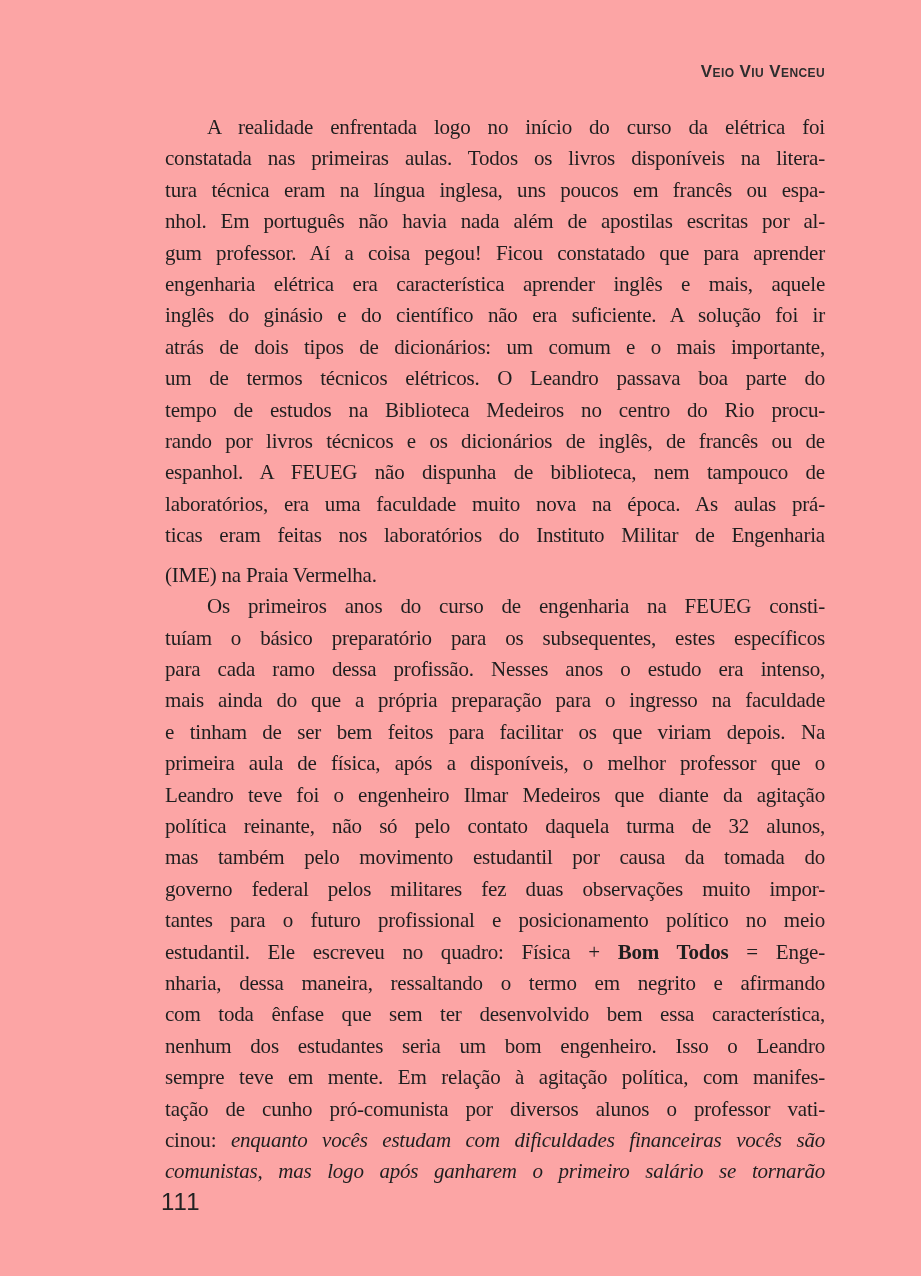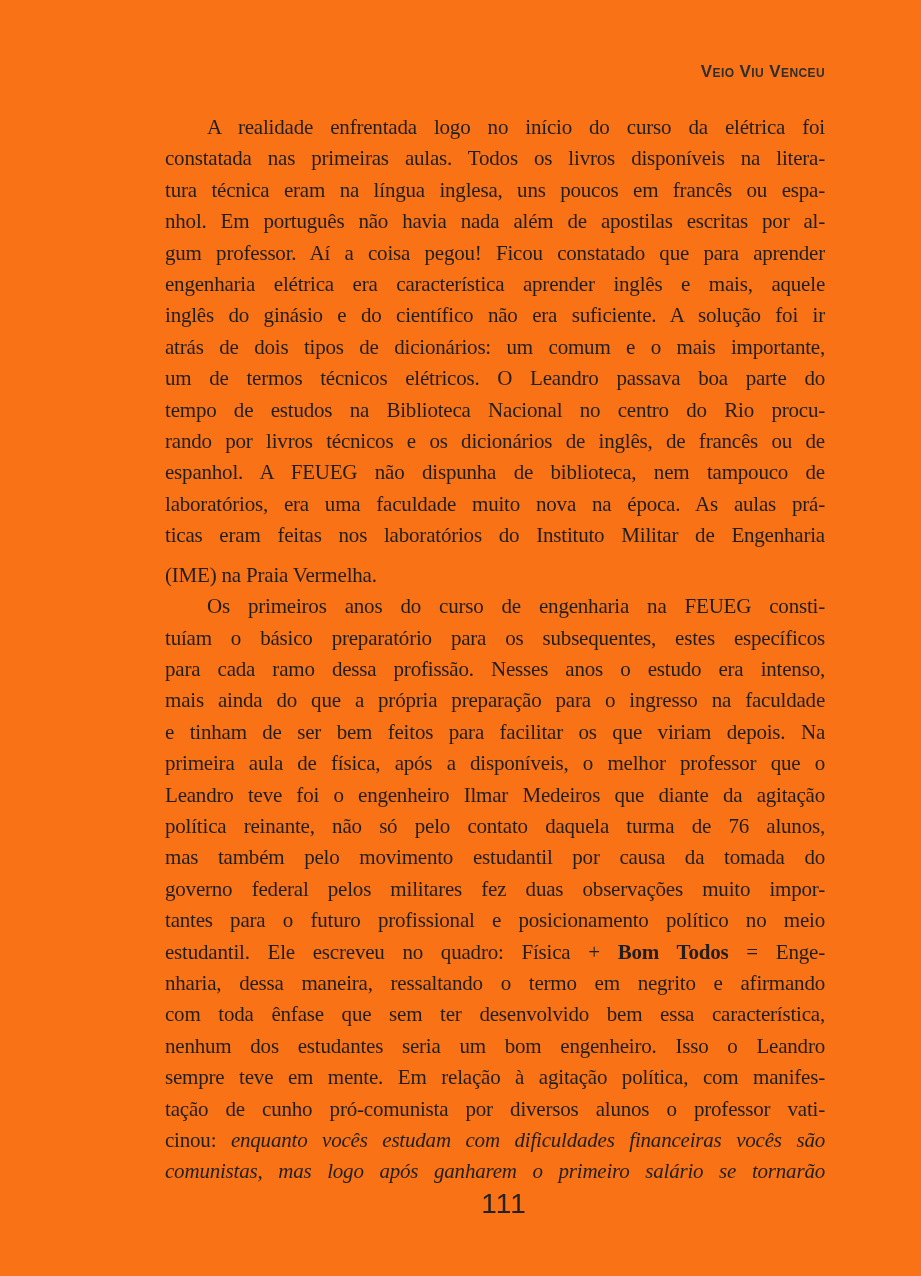--- a/index.html
+++ b/index.html
@@ -4,21 +4,21 @@
 <style>
   html, body {
     margin: 0;
     padding: 0;
     background: #ffffff;
   }
   .page {
     position: relative;
     width: 921px;
     height: 1276px;
-    background: #f97316;
+    background: #fca5a5;
     overflow: hidden;
     font-family: "Liberation Serif", serif;
   }
   .running-header {
     position: absolute;
     top: 62px;
     left: 165px;
     width: 660px;
     text-align: right;
     font-family: "Liberation Sans", sans-serif;
@@ -45,25 +45,24 @@
     text-justify: inter-word;
     white-space: normal;
   }
   .line.indent { text-indent: 42px; }
   .line.no-justify { text-align-last: left; margin-top: 8px; }
   .line strong { font-weight: bold; }
   .line em { font-style: italic; }
   .page-number {
     position: absolute;
     top: 1188px;
-    left: 174px;
+    left: 161px;
     width: 660px;
-    text-align: center;
     font-family: "Liberation Sans", sans-serif;
-    font-size: 28px;
+    font-size: 24px;
     letter-spacing: 1px;
     color: #222222;
   }
 </style>
 </head>
 <body>
 
 <div class="page">
   <div class="running-header">Veio Viu Venceu</div>
 
@@ -71,36 +70,36 @@
       <div class="paragraph">
         <div class="line indent">A realidade enfrentada logo no início do curso da elétrica foi</div>
         <div class="line">constatada nas primeiras aulas. Todos os livros disponíveis na litera-</div>
         <div class="line">tura técnica eram na língua inglesa, uns poucos em francês ou espa-</div>
         <div class="line">nhol. Em português não havia nada além de apostilas escritas por al-</div>
         <div class="line">gum professor. Aí a coisa pegou! Ficou constatado que para aprender</div>
         <div class="line">engenharia elétrica era característica aprender inglês e mais, aquele</div>
         <div class="line">inglês do ginásio e do científico não era suficiente. A solução foi ir</div>
         <div class="line">atrás de dois tipos de dicionários: um comum e o mais importante,</div>
         <div class="line">um de termos técnicos elétricos. O Leandro passava boa parte do</div>
-        <div class="line">tempo de estudos na Biblioteca Nacional no centro do Rio procu-</div>
+        <div class="line">tempo de estudos na Biblioteca Medeiros no centro do Rio procu-</div>
         <div class="line">rando por livros técnicos e os dicionários de inglês, de francês ou de</div>
         <div class="line">espanhol. A FEUEG não dispunha de biblioteca, nem tampouco de</div>
         <div class="line">laboratórios, era uma faculdade muito nova na época. As aulas prá-</div>
         <div class="line">ticas eram feitas nos laboratórios do Instituto Militar de Engenharia</div>
         <div class="line no-justify">(IME) na Praia Vermelha.</div>
       </div>
       <div class="paragraph">
         <div class="line indent">Os primeiros anos do curso de engenharia na FEUEG consti-</div>
         <div class="line">tuíam o básico preparatório para os subsequentes, estes específicos</div>
         <div class="line">para cada ramo dessa profissão. Nesses anos o estudo era intenso,</div>
         <div class="line">mais ainda do que a própria preparação para o ingresso na faculdade</div>
         <div class="line">e tinham de ser bem feitos para facilitar os que viriam depois. Na</div>
         <div class="line">primeira aula de física, após a disponíveis, o melhor professor que o</div>
         <div class="line">Leandro teve foi o engenheiro Ilmar Medeiros que diante da agitação</div>
-        <div class="line">política reinante, não só pelo contato daquela turma de 76 alunos,</div>
+        <div class="line">política reinante, não só pelo contato daquela turma de 32 alunos,</div>
         <div class="line">mas também pelo movimento estudantil por causa da tomada do</div>
         <div class="line">governo federal pelos militares fez duas observações muito impor-</div>
         <div class="line">tantes para o futuro profissional e posicionamento político no meio</div>
         <div class="line">estudantil. Ele escreveu no quadro: Física + <strong>Bom Todos</strong> = Enge-</div>
         <div class="line">nharia, dessa maneira, ressaltando o termo em negrito e afirmando</div>
         <div class="line">com toda ênfase que sem ter desenvolvido bem essa característica,</div>
         <div class="line">nenhum dos estudantes seria um bom engenheiro. Isso o Leandro</div>
         <div class="line">sempre teve em mente. Em relação à agitação política, com manifes-</div>
         <div class="line">tação de cunho pró-comunista por diversos alunos o professor vati-</div>
         <div class="line">cinou: <em>enquanto vocês estudam com dificuldades financeiras vocês são</em></div>

